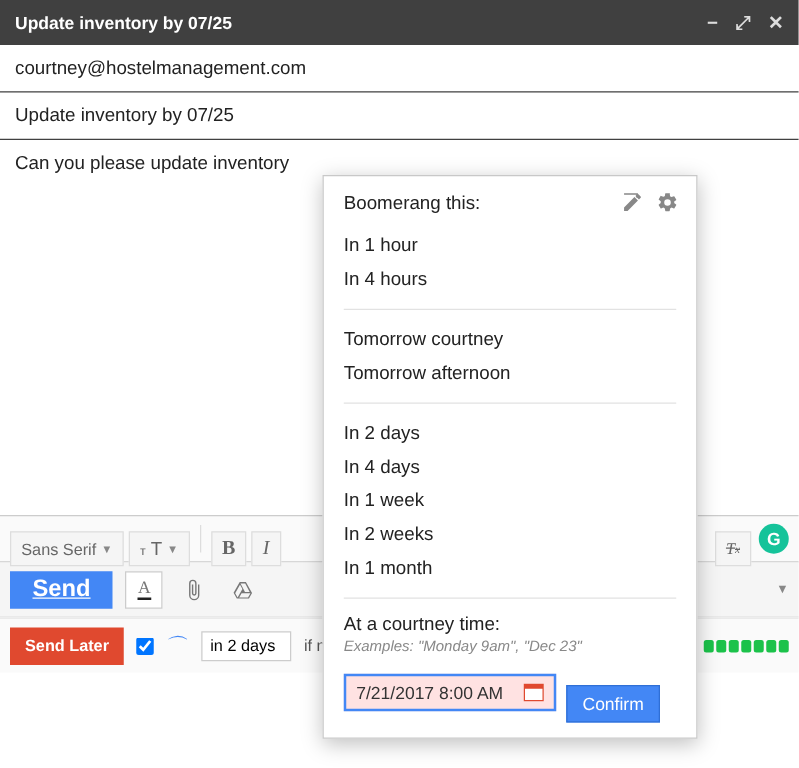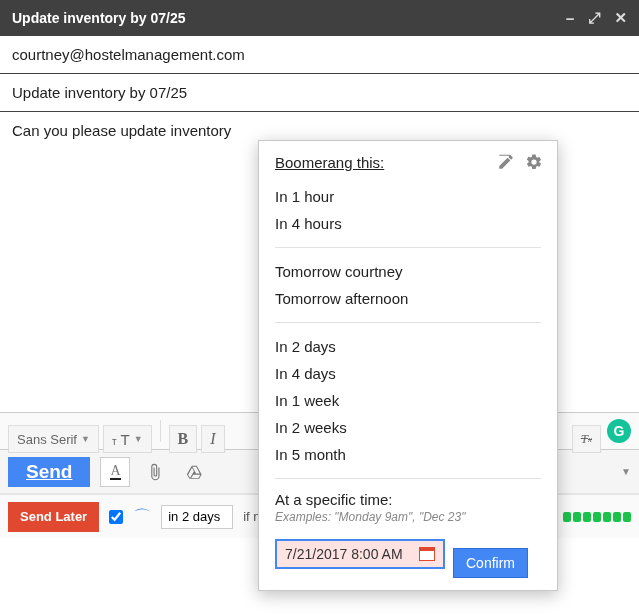--- a/index.html
+++ b/index.html
@@ -38,21 +38,21 @@
 .boom-text { font-size: 13px; color: #555; }
 .boom-help { width: 24px; height: 22px; background: #3b5dc9; color: #fff; display: flex; align-items: center; justify-content: center; font-weight: bold; border-radius: 3px; font-size: 13px; position: relative; }
 .boom-help::before, .boom-help::after { content:''; position:absolute; width:0; height:0; }
 .boom-right { margin-left: auto; display: flex; align-items: center; gap: 8px; }
 .boom-arrow-icon { color: #999; font-size: 14px; }
 .boom-bars { display: flex; gap: 2px; }
 .boom-bars span { width: 8px; height: 10px; background: #1bc24a; border-radius: 2px; }
 
 .popup { position: absolute; top: 140px; left: 258px; width: 300px; background: #fff; border: 1px solid #c8c8c8; box-shadow: 0 4px 16px rgba(0,0,0,0.25); z-index: 100; padding-bottom: 12px; }
 .popup-header { display: flex; align-items: center; padding: 12px 14px 8px 16px; }
-.popup-title { flex: 1; font-size: 15px; color: #222; text-decoration: underline; }
+.popup-title { flex: 1; font-size: 15px; color: #222; }
 .popup-header-icons { display: flex; gap: 10px; color: #888; }
 .popup-header-icons svg { width: 18px; height: 18px; fill: #888; cursor: pointer; }
 .popup-section { padding: 4px 0; }
 .popup-item { padding: 5px 16px; font-size: 15px; color: #222; cursor: pointer; }
 .popup-hr { border: none; border-top: 1px solid #e2e2e2; margin: 6px 16px; }
 .popup-specific { padding: 6px 16px 0 16px; }
 .popup-specific-label { font-size: 15px; color: #222; margin-bottom: 2px; }
 .popup-examples { font-style: italic; font-size: 12px; color: #888; margin-bottom: 6px; }
 .popup-time-row { display: flex; gap: 8px; align-items: center; }
 .popup-time-input { border: 2px solid #4387f5; background: #ffe2e2; height: 30px; padding: 0 8px; font-size: 14px; color: #333; width: 170px; display: flex; align-items: center; justify-content: space-between; }
@@ -165,25 +165,25 @@
   <div class="popup-section">
     <div class="popup-item">Tomorrow courtney</div>
     <div class="popup-item">Tomorrow afternoon</div>
   </div>
   <hr class="popup-hr">
   <div class="popup-section">
     <div class="popup-item">In 2 days</div>
     <div class="popup-item">In 4 days</div>
     <div class="popup-item">In 1 week</div>
     <div class="popup-item">In 2 weeks</div>
-    <div class="popup-item">In 5 month</div>
+    <div class="popup-item">In 1 month</div>
   </div>
   <hr class="popup-hr">
   <div class="popup-specific">
-    <div class="popup-specific-label">At a specific time:</div>
+    <div class="popup-specific-label">At a courtney time:</div>
     <div class="popup-examples">Examples: "Monday 9am", "Dec 23"</div>
     <div class="popup-time-row">
       <div class="popup-time-input">
         <span>7/21/2017 8:00 AM</span>
         <span class="popup-cal-icon"></span>
       </div>
       <button class="confirm-btn">Confirm</button>
     </div>
   </div>
 </div>

